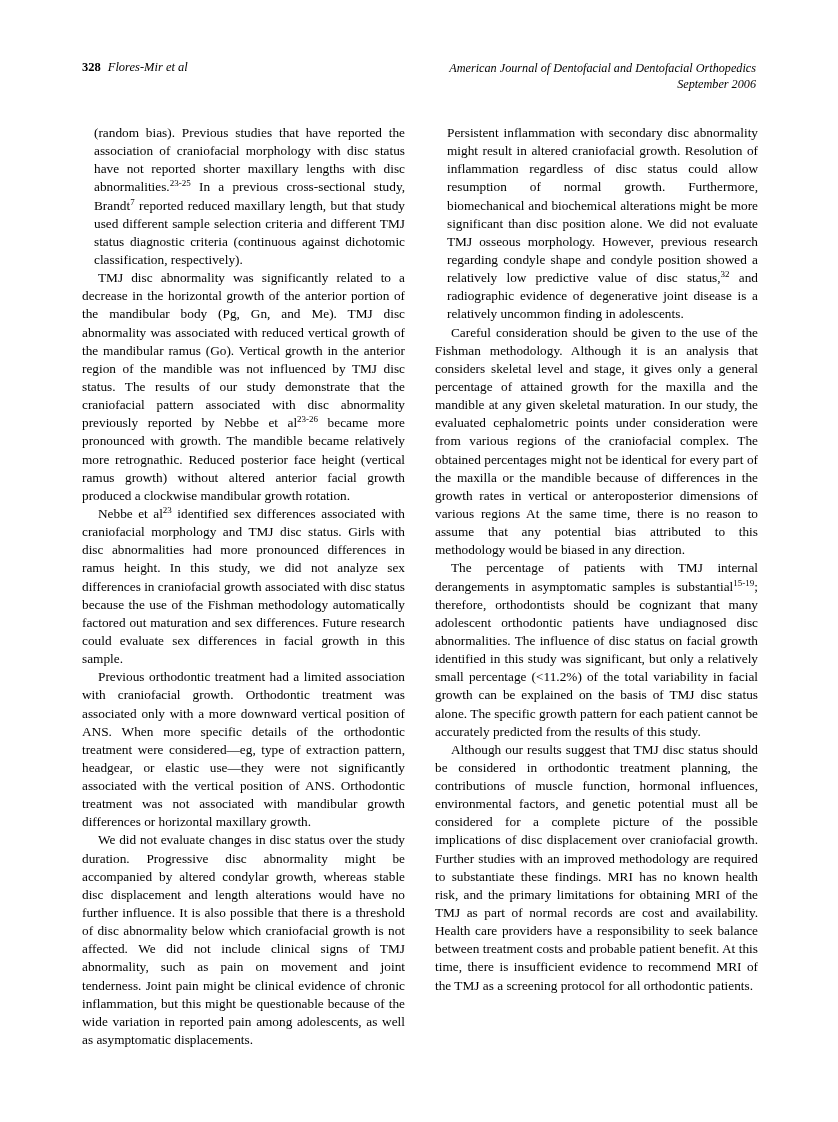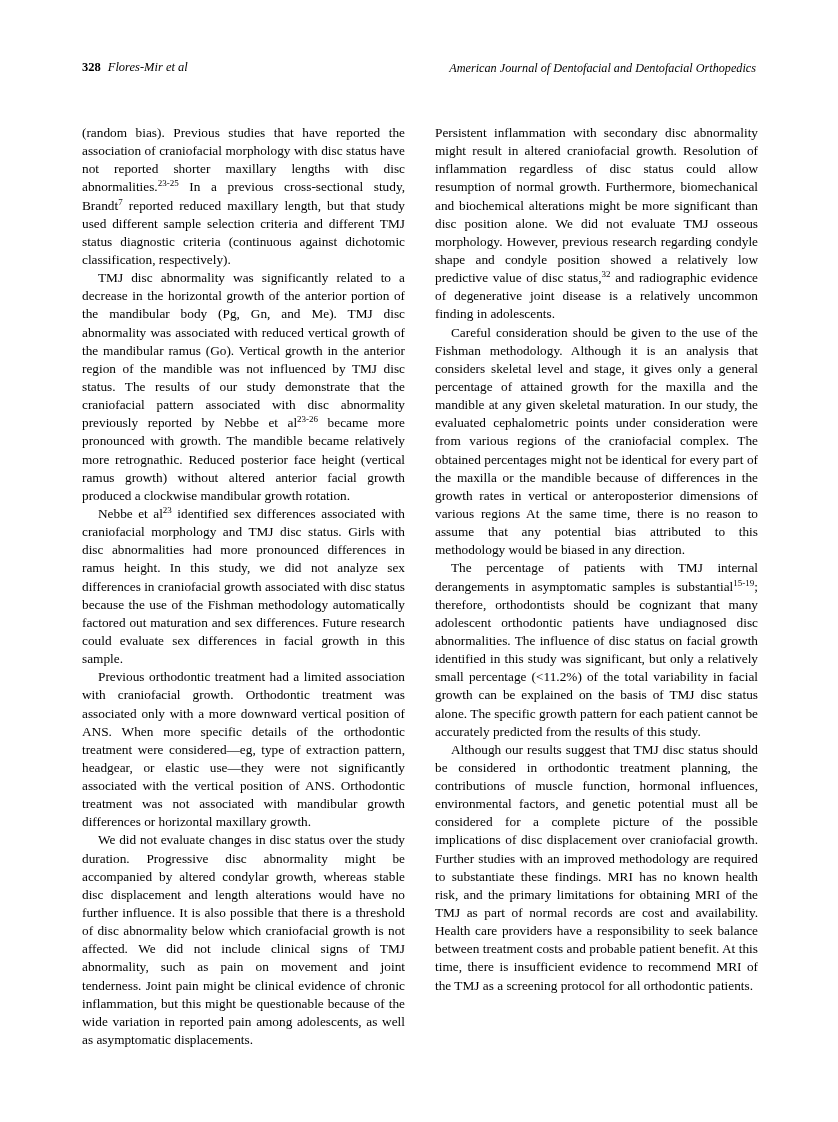--- a/index.html
+++ b/index.html
@@ -66,38 +66,40 @@
   p.body-par {
     margin: 0;
     font-size: 13.3px;
     line-height: 1.365;
     text-align: justify;
     text-indent: 16px;
     hyphens: auto;
   }
   p.body-par.noindent {
     text-indent: 0;
+    margin-left: 12px;
   }
   sup {
     font-size: 9px;
     vertical-align: super;
     line-height: 0;
   }
 </style>
 </head>
 <body>
 
 <div class="page">
 
   <div class="header">
     <div class="header-left">
       <span class="page-number">328</span><span class="authors">Flores-Mir et al</span>
     </div>
     <div class="header-right">
       <div>American Journal of Dentofacial and Dentofacial Orthopedics</div>
+      <div>September 2006</div>
     </div>
   </div>
 
   <div class="columns">
     <div class="col" id="col-left">
         <p class="body-par noindent">(random bias). Previous studies that have reported the association of craniofacial morphology with disc status have not reported shorter maxillary lengths with disc abnormalities.<sup>23-25</sup> In a previous cross-sectional study, Brandt<sup>7</sup> reported reduced maxillary length, but that study used different sample selection criteria and different TMJ status diagnostic criteria (continuous against dichotomic classification, respectively).</p>
         <p class="body-par">TMJ disc abnormality was significantly related to a decrease in the horizontal growth of the anterior portion of the mandibular body (Pg, Gn, and Me). TMJ disc abnormality was associated with reduced vertical growth of the mandibular ramus (Go). Vertical growth in the anterior region of the mandible was not influenced by TMJ disc status. The results of our study demonstrate that the craniofacial pattern associated with disc abnormality previously reported by Nebbe et al<sup>23-26</sup> became more pronounced with growth. The mandible became relatively more retrognathic. Reduced posterior face height (vertical ramus growth) without altered anterior facial growth produced a clockwise mandibular growth rotation.</p>
         <p class="body-par">Nebbe et al<sup>23</sup> identified sex differences associated with craniofacial morphology and TMJ disc status. Girls with disc abnormalities had more pronounced differences in ramus height. In this study, we did not analyze sex differences in craniofacial growth associated with disc status because the use of the Fishman methodology automatically factored out maturation and sex differences. Future research could evaluate sex differences in facial growth in this sample.</p>
         <p class="body-par">Previous orthodontic treatment had a limited association with craniofacial growth. Orthodontic treatment was associated only with a more downward vertical position of ANS. When more specific details of the orthodontic treatment were considered—eg, type of extraction pattern, headgear, or elastic use—they were not significantly associated with the vertical position of ANS. Orthodontic treatment was not associated with mandibular growth differences or horizontal maxillary growth.</p>
         <p class="body-par">We did not evaluate changes in disc status over the study duration. Progressive disc abnormality might be accompanied by altered condylar growth, whereas stable disc displacement and length alterations would have no further influence. It is also possible that there is a threshold of disc abnormality below which craniofacial growth is not affected. We did not include clinical signs of TMJ abnormality, such as pain on movement and joint tenderness. Joint pain might be clinical evidence of chronic inflammation, but this might be questionable because of the wide variation in reported pain among adolescents, as well as asymptomatic displacements.</p>

